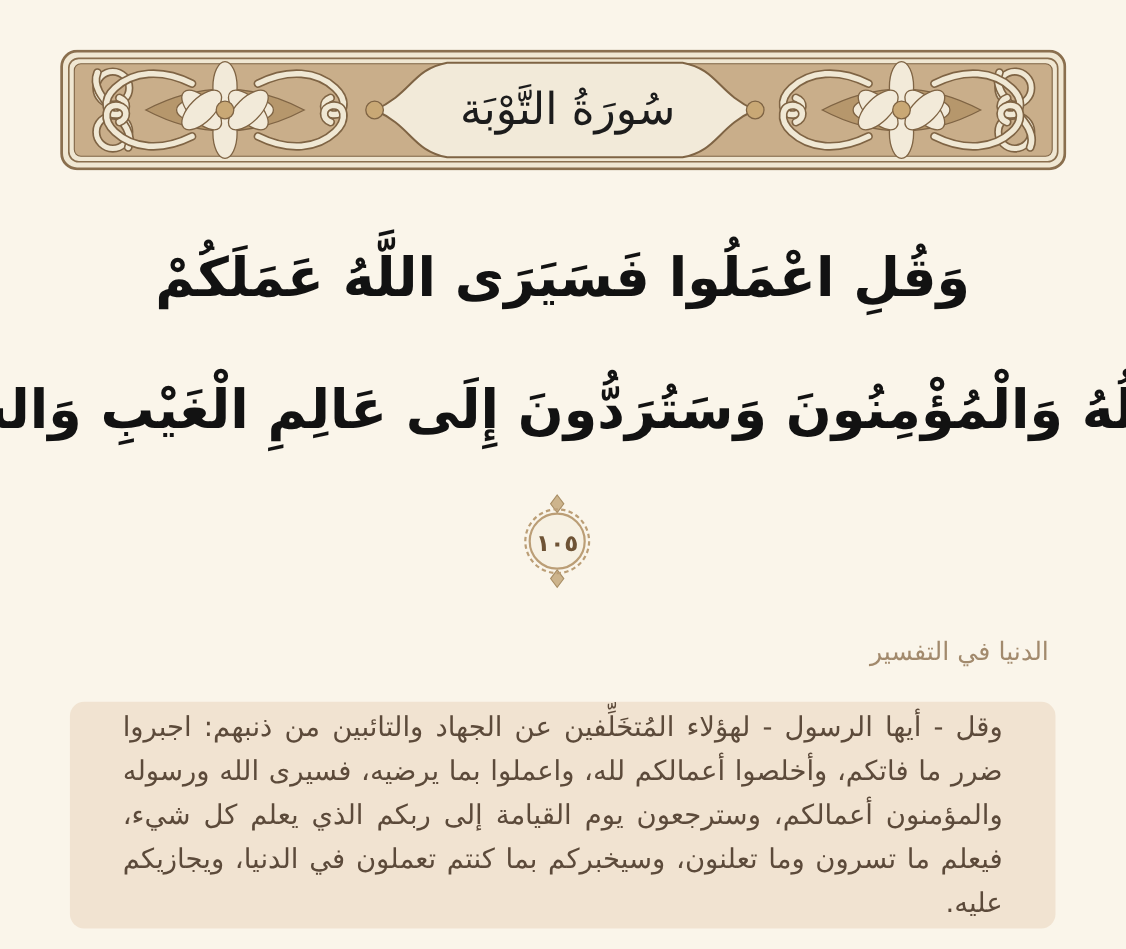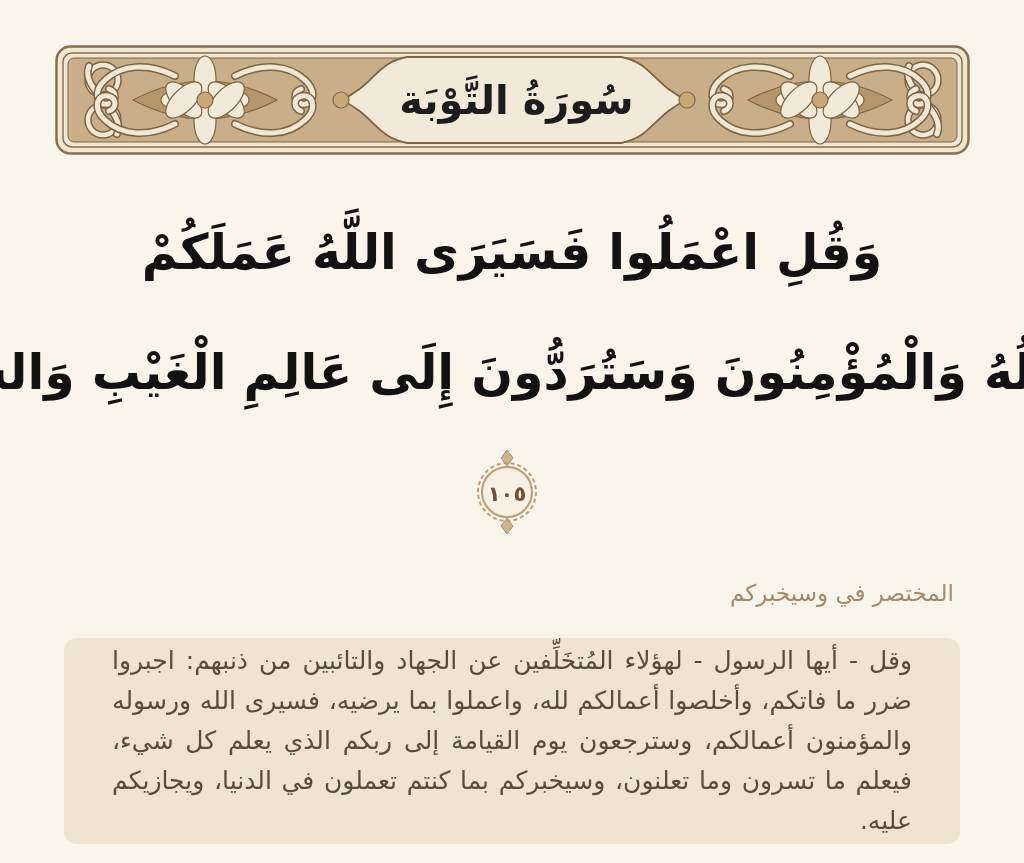--- a/index.html
+++ b/index.html
@@ -7,21 +7,21 @@
     width:1024px;height:863px;position:relative;overflow:hidden;
     background:#faf5ea;
     font-family:"DejaVu Sans",sans-serif;
   }
   .band{position:absolute;left:55px;top:45px;width:915px;height:110px;}
   .band-svg{position:absolute;inset:0;width:100%;height:100%;}
   .band-title{
     position:absolute;left:0;top:0;width:915px;height:110px;
     display:flex;align-items:center;justify-content:center;
     padding-right:0;box-sizing:border-box;
-    font-size:40px;font-weight:bold;color:#1c1c1c;
+    font-size:40px;font-weight:normal;color:#1c1c1c;
     transform:translateX(4px);
   }
   .verse{
     position:absolute;top:192px;left:0;width:1024px;text-align:center;
     color:#121212;
   }
   .vline{
     height:120px;display:flex;align-items:center;justify-content:center;
     font-size:49px;font-weight:bold;white-space:nowrap;
   }
@@ -115,19 +115,19 @@
           <path d="M33 1 l6 8 -6 8 -6 -8 Z" fill="#cdb48c" stroke="#a98f66" stroke-width="1"></path>
           <path d="M33 69 l6 8 -6 8 -6 -8 Z" fill="#cdb48c" stroke="#a98f66" stroke-width="1"></path>
           <circle cx="33" cy="43" r="29" fill="none" stroke="#bb9e76" stroke-width="2" stroke-dasharray="4 3"></circle>
           <circle cx="33" cy="43" r="25" fill="#f7f1e3" stroke="#bb9e76" stroke-width="2"></circle>
           <text x="33" y="52" font-size="21" font-weight="bold" fill="#6e5335" text-anchor="middle">١٠٥</text>
         </svg>
       </span>
     </div>
   </div>
 
-  <div class="source-label" dir="rtl">المختصر في وسيخبركم</div>
+  <div class="source-label" dir="rtl">الدنيا في التفسير</div>
 
   <div class="tafsir-box" dir="rtl">
     <p class="tafsir-text">وقل - أيها الرسول - لهؤلاء المُتخَلِّفين عن الجهاد والتائبين من ذنبهم: اجبروا ضرر ما فاتكم، وأخلصوا أعمالكم لله، واعملوا بما يرضيه، فسيرى الله ورسوله والمؤمنون أعمالكم، وسترجعون يوم القيامة إلى ربكم الذي يعلم كل شيء، فيعلم ما تسرون وما تعلنون، وسيخبركم بما كنتم تعملون في الدنيا، ويجازيكم عليه.</p>
   </div>
 
 </div>
 
 </body></html>

